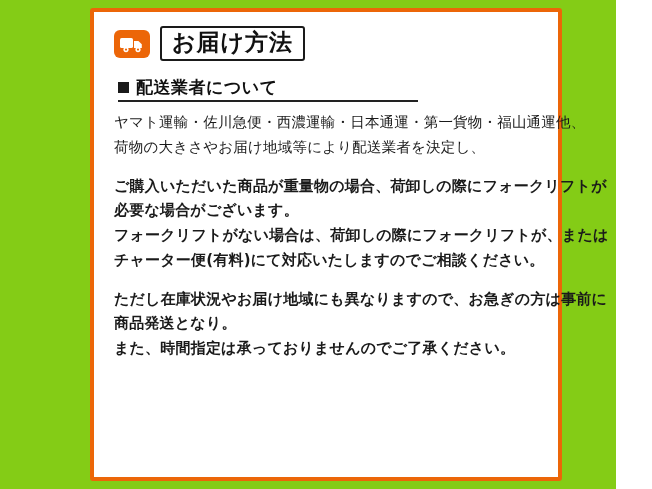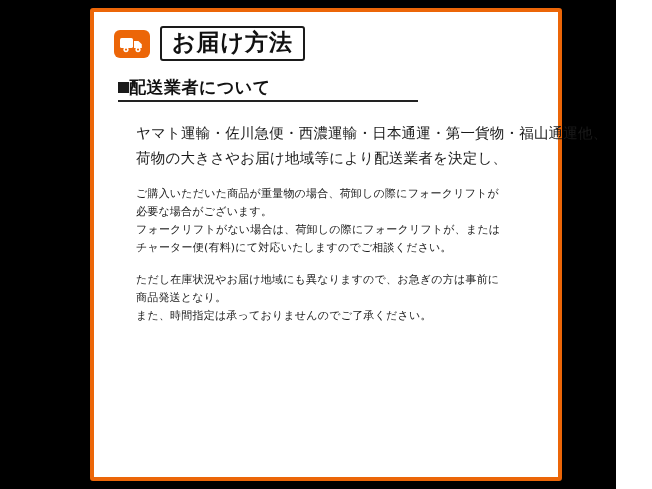--- a/index.html
+++ b/index.html
@@ -10,21 +10,21 @@
     width: 652px;
     height: 489px;
     background: #ffffff;
     font-family: "DejaVu Sans", "Liberation Sans", sans-serif;
     overflow: hidden;
   }
   .page {
     position: relative;
     width: 616px;
     height: 489px;
-    background: #000000;
+    background: #84cc16;
     box-sizing: border-box;
   }
   .panel {
     position: absolute;
     left: 90px;
     top: 8px;
     width: 472px;
     height: 473px;
     border: 4px solid #ec6608;
     border-radius: 3px;
@@ -66,54 +66,55 @@
     line-height: 1.1;
     white-space: nowrap;
   }
   
   .section { margin-bottom: 14px; }
   .section:last-child { margin-bottom: 0; }
 
   .section-head {
     display: flex;
     align-items: center;
+    gap: 7px;
     border-bottom: 2px solid #222222;
     padding-bottom: 2px;
-    margin: 0 0 19px 4px;
+    margin: 0 0 8px 4px;
     width: 300px;
     box-sizing: border-box;
   }
   .sq {
     width: 11px;
     height: 11px;
     background: #1a1a1a;
     flex: 0 0 auto;
     display: inline-block;
   }
   .section-title {
     font-size: 17px;
     font-weight: bold;
     color: #111111;
     letter-spacing: 0.5px;
     line-height: 1.2;
     white-space: nowrap;
   }
   .body-lines {
-    margin-left: 22px;
   }
   .line {
     font-size: 14.5px;
     color: #1a1a1a;
     line-height: 1.72;
     letter-spacing: 0.2px;
     white-space: nowrap;
   }
   .line.small {
-    font-size: 11px;
+    font-size: 15px;
     line-height: 1.65;
+    font-weight: bold;
   }
 </style>
 </head>
 <body>
 
 <div class="page">
   <div class="panel">
     <div class="panel-inner">
 
       <div class="title-row">

